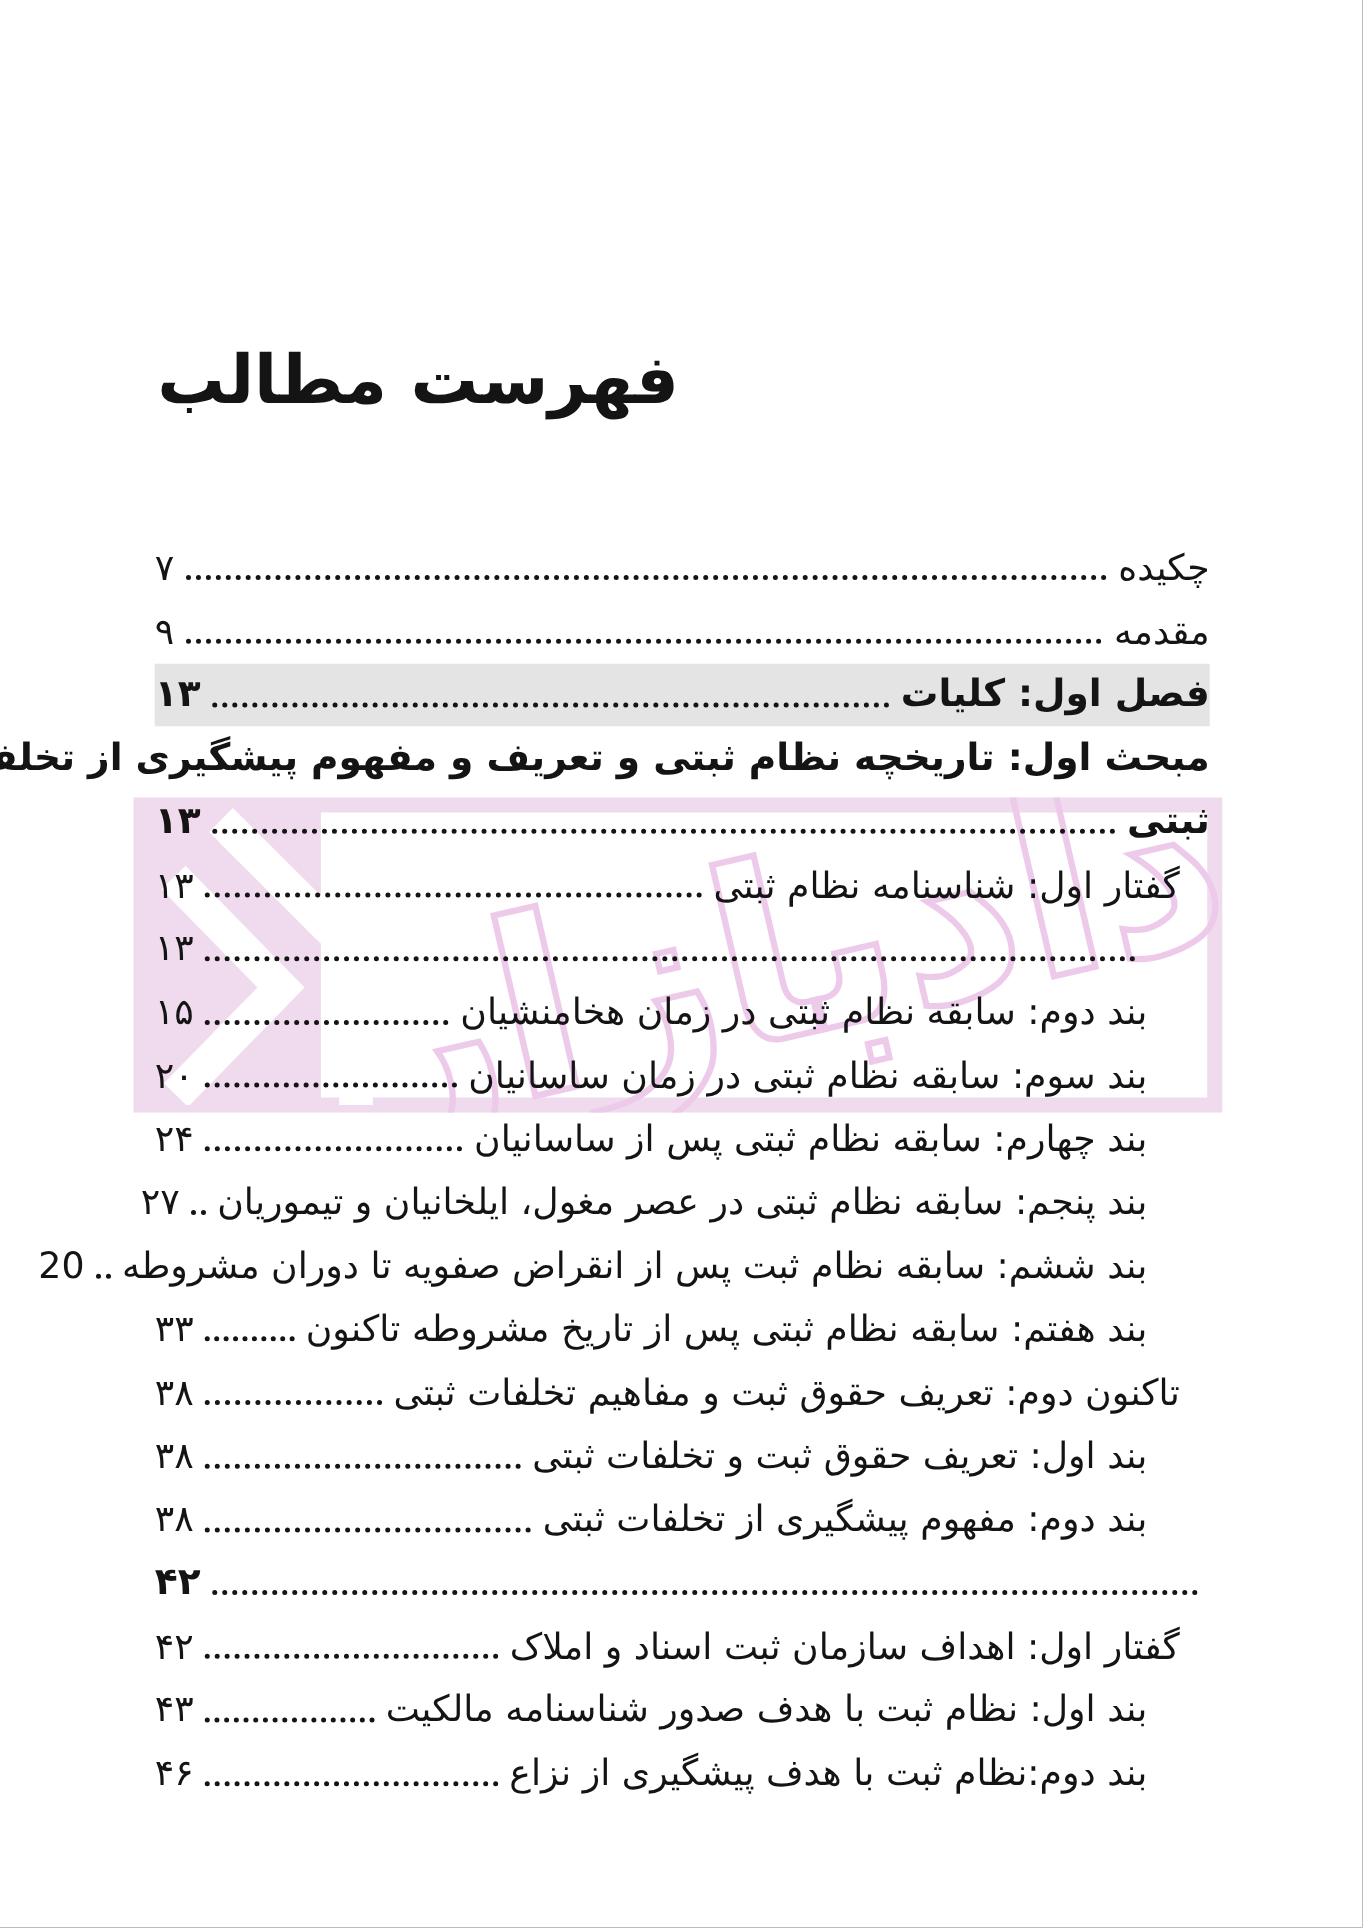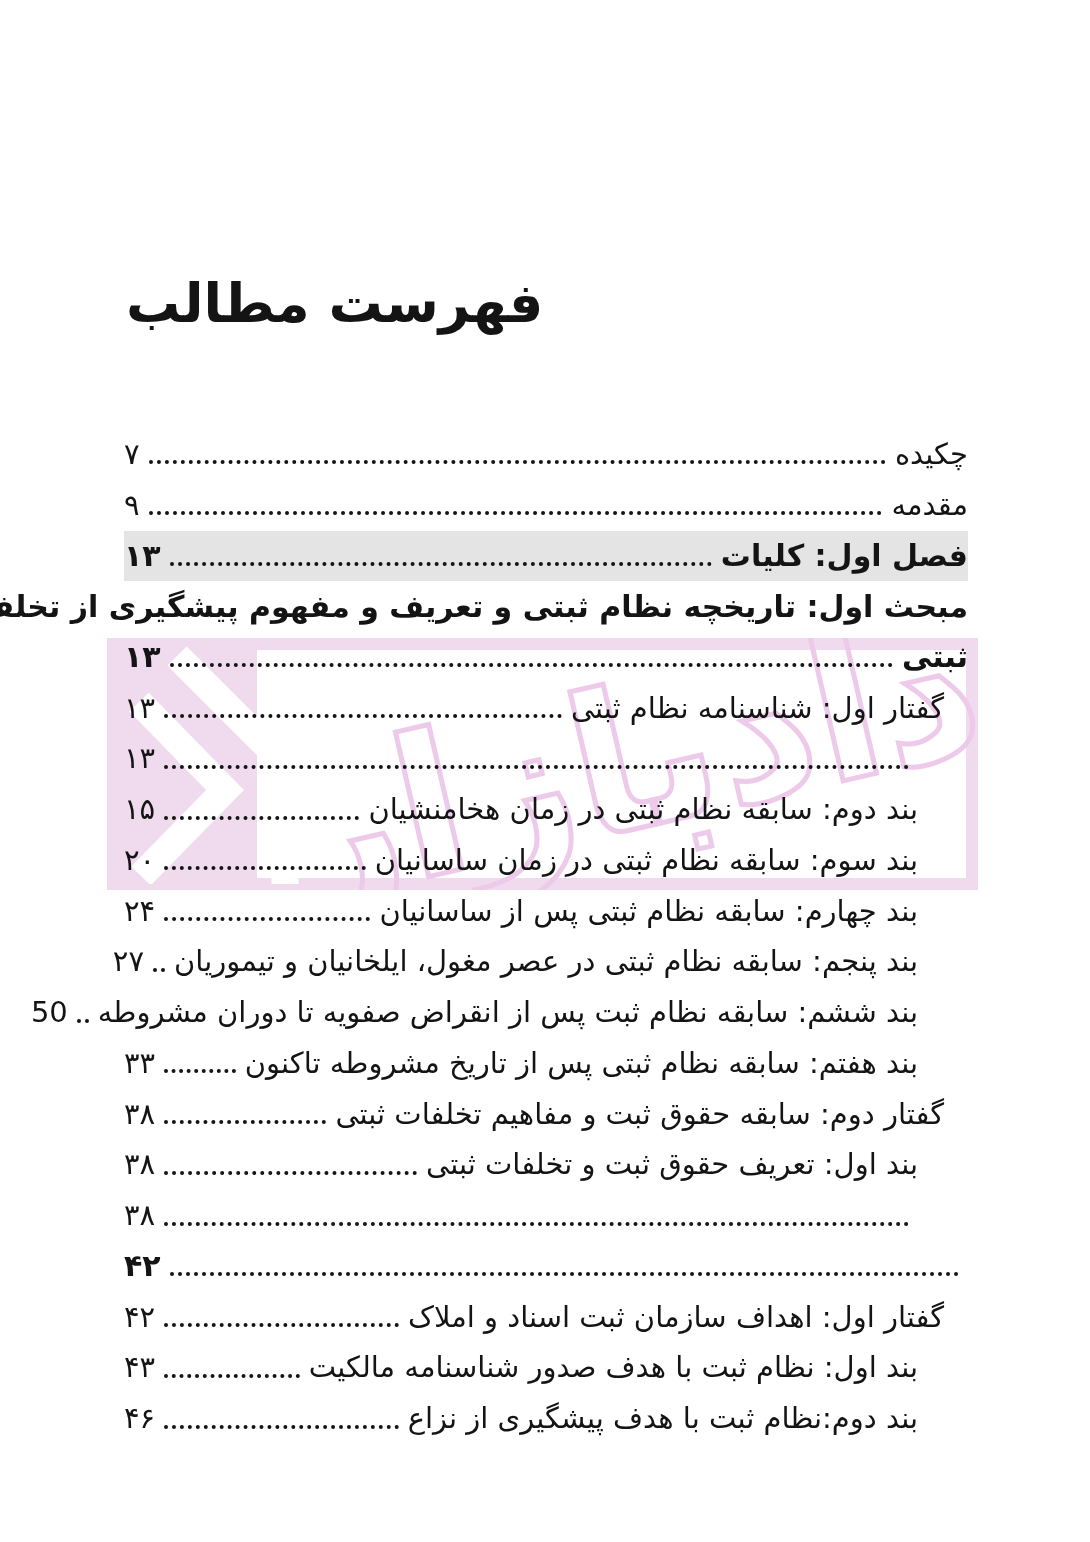--- a/index.html
+++ b/index.html
@@ -164,42 +164,43 @@
 
     <div class="row lvl2">
       <span class="label">بند پنجم: سابقه نظام ثبتی در عصر مغول، ایلخانیان و تیموریان</span>
       <span class="leader"></span>
       <span class="num">۲۷</span>
     </div>
 
     <div class="row lvl2">
       <span class="label">بند ششم: سابقه نظام ثبت پس از انقراض صفویه تا دوران مشروطه</span>
       <span class="leader"></span>
-      <span class="num">50</span>
+      <span class="num">20</span>
     </div>
 
     <div class="row lvl2">
       <span class="label">بند هفتم: سابقه نظام ثبتی پس از تاریخ مشروطه تاکنون</span>
       <span class="leader"></span>
       <span class="num">۳۳</span>
     </div>
 
     <div class="row lvl1">
-      <span class="label">گفتار دوم: سابقه حقوق ثبت و مفاهیم تخلفات ثبتی</span>
+      <span class="label">تاکنون دوم: تعریف حقوق ثبت و مفاهیم تخلفات ثبتی</span>
       <span class="leader"></span>
       <span class="num">۳۸</span>
     </div>
 
     <div class="row lvl2">
       <span class="label">بند اول: تعریف حقوق ثبت و تخلفات ثبتی</span>
       <span class="leader"></span>
       <span class="num">۳۸</span>
     </div>
 
     <div class="row lvl2">
+      <span class="label">بند دوم: مفهوم پیشگیری از تخلفات ثبتی</span>
       <span class="leader"></span>
       <span class="num">۳۸</span>
     </div>
 
     <div class="row lvl0 bold">
       <span class="leader"></span>
       <span class="num">۴۲</span>
     </div>
 
     <div class="row lvl1">

